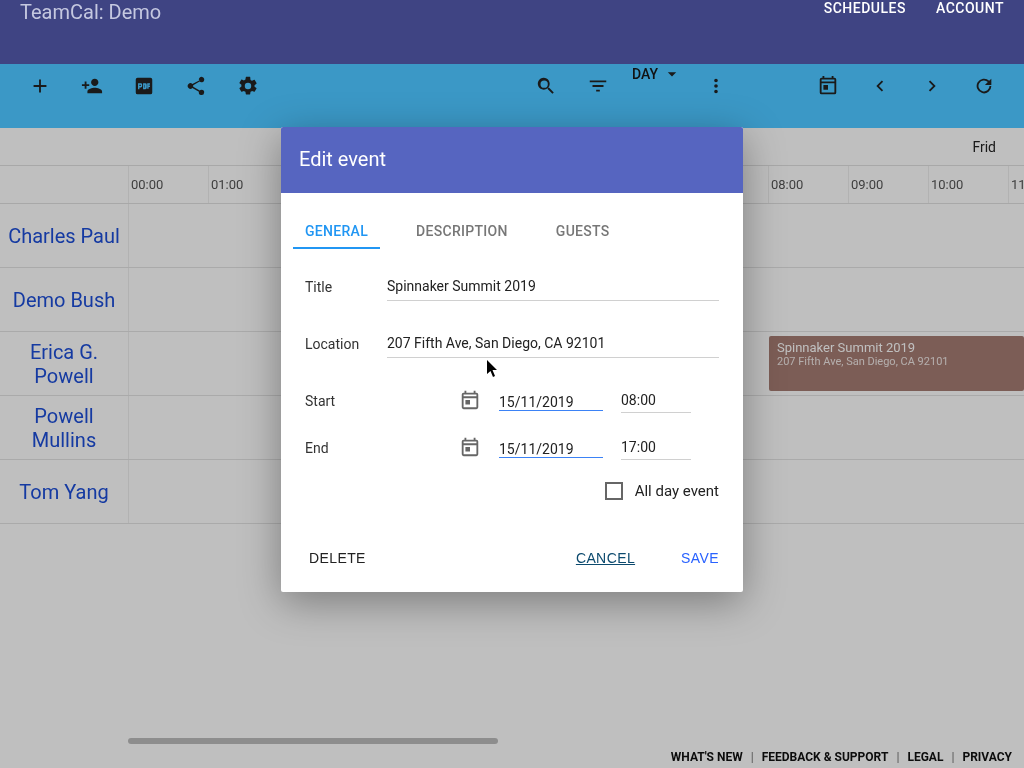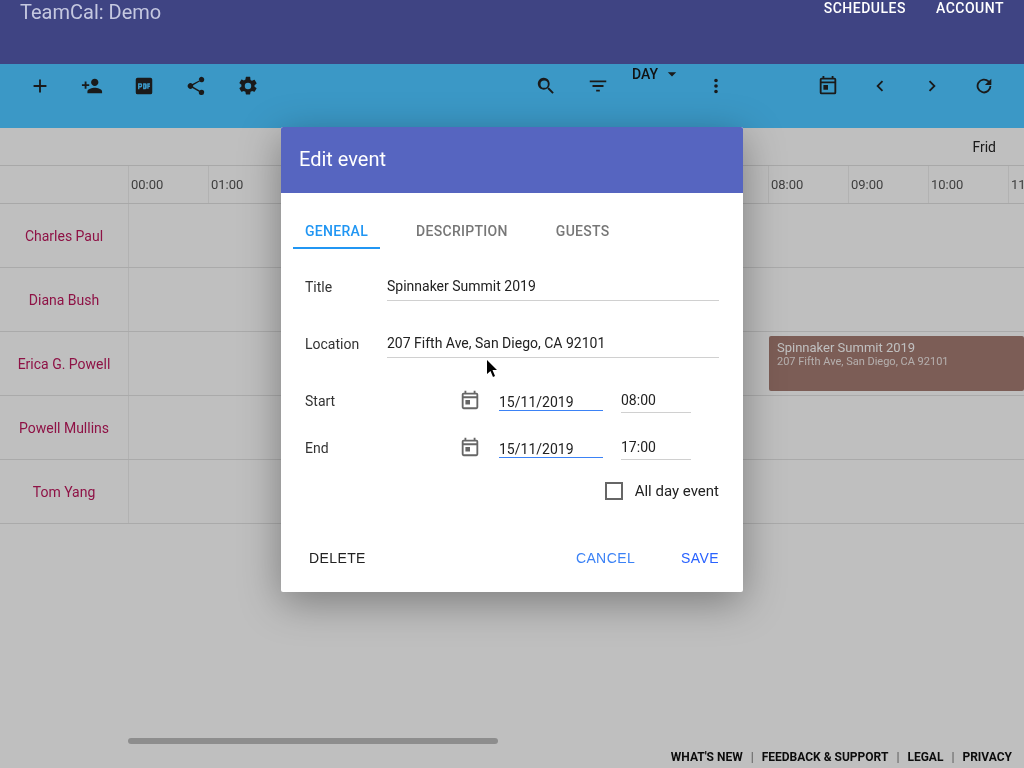--- a/index.html
+++ b/index.html
@@ -71,22 +71,22 @@
   .rows { }
   .row {
     height: 64px;
     border-bottom: 1px solid #e3e3e3;
     display: flex;
     align-items: center;
   }
   .row-label {
     width: 128px;
     text-align: center;
-    font-size: 14px;
-    color: #be185d;
+    font-size: 20px;
+    color: #1d4ed8;
     flex-shrink: 0;
   }
   .row-track {
     flex: 1; height: 100%; position: relative;
     border-left: 1px solid #eee;
   }
   .event-block {
     position: absolute;
     top: 4px; bottom: 4px;
     background: #a67c73;
@@ -220,21 +220,21 @@
     display: flex; align-items: center;
     padding: 6px 18px 18px 22px;
   }
   .btn {
     background: none; border: none;
     font-size: 14px; font-weight: 500; letter-spacing: 0.4px;
     cursor: pointer;
     padding: 8px 6px;
   }
   .btn.delete { color: #222; }
-  .btn.cancel { color: #3b82f6; margin-left: auto; margin-right: 34px; }
+  .btn.cancel { color: #0c4a6e; margin-left: auto; margin-right: 34px; text-decoration: underline; }
   .btn.save { color: #2962ff; }
 
   .cursor {
     position: absolute;
     width: 12px; height: 18px;
     pointer-events: none;
   }
 </style>
 </head>
 <body>
@@ -338,21 +338,21 @@
       <div class="time-cell">09:00</div>
       <div class="time-cell">10:00</div>
       <div class="time-cell">11</div>
     </div>
   <div class="rows" id="rows">
       <div class="row">
         <div class="row-label">Charles Paul</div>
         <div class="row-track"></div>
       </div>
       <div class="row">
-        <div class="row-label">Diana Bush</div>
+        <div class="row-label">Demo Bush</div>
         <div class="row-track"></div>
       </div>
       <div class="row">
         <div class="row-label">Erica G. Powell</div>
         <div class="row-track">
           <div class="event-block" style="left: 640px; right: 0px;">
             <div class="ev-title">Spinnaker Summit 2019</div>
             <div class="ev-loc">207 Fifth Ave, San Diego, CA 92101</div>
           </div>
         </div>

